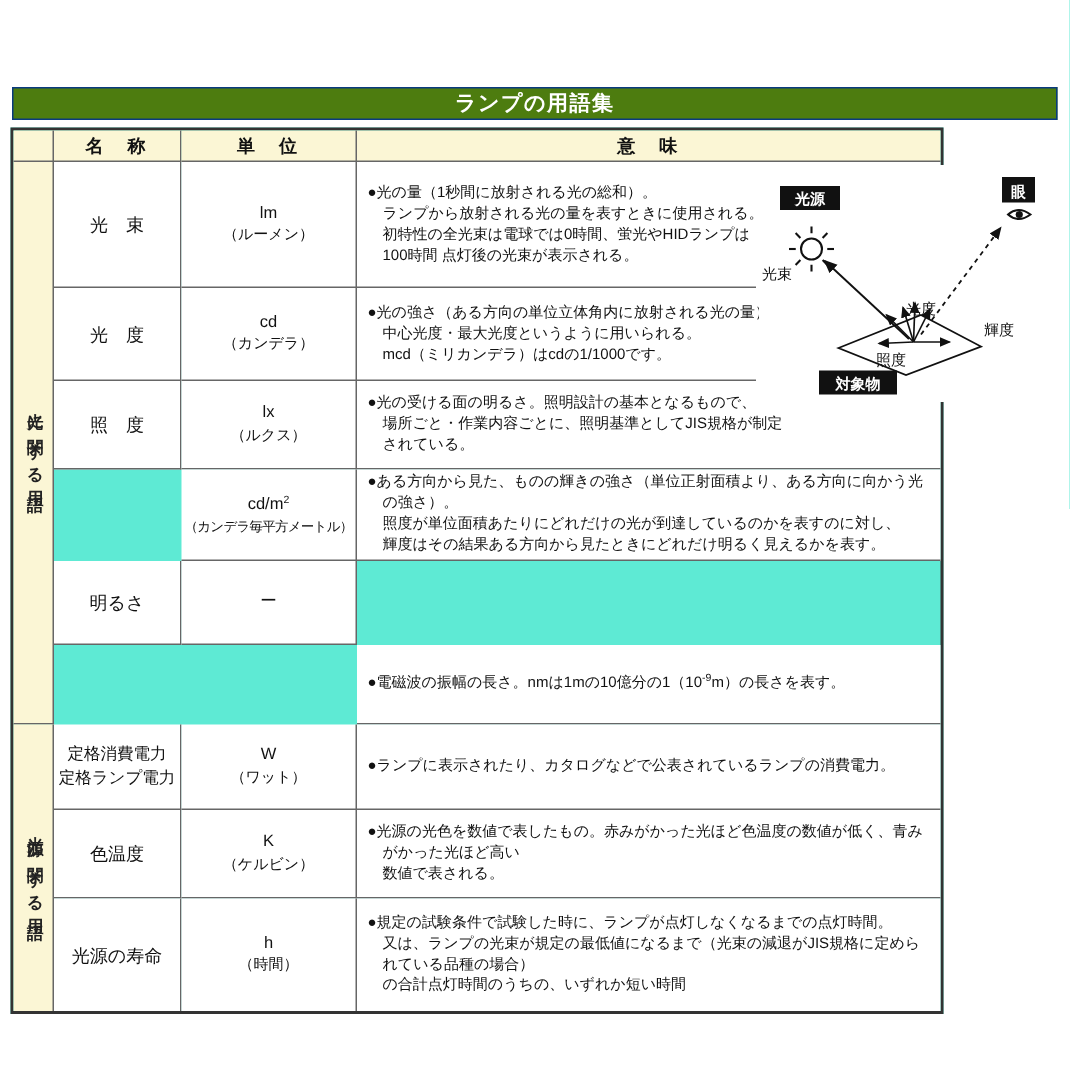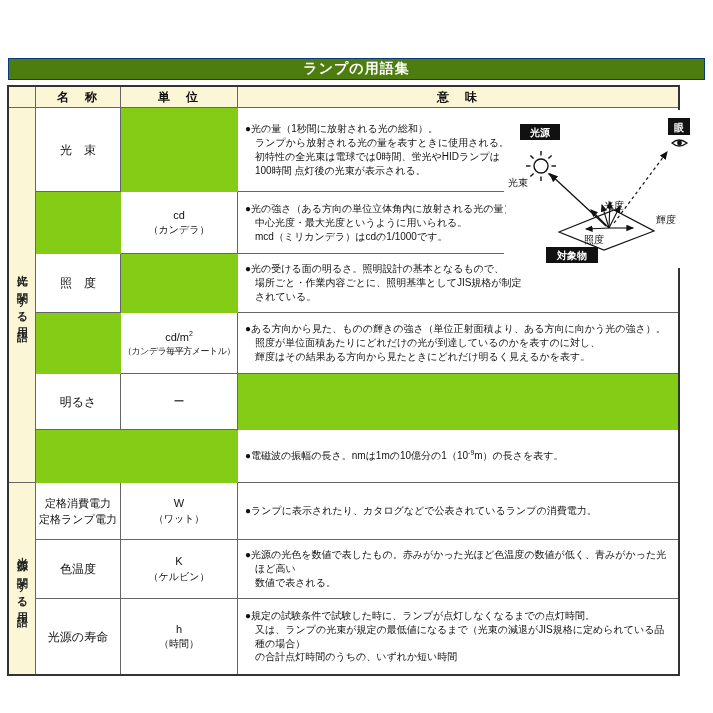--- a/index.html
+++ b/index.html
@@ -8,22 +8,22 @@
     font-family:"Liberation Sans","DejaVu Sans",sans-serif;color:#111;
     overflow:hidden;
   }
   .title-bar{
     position:absolute;left:8px;top:58px;width:697px;height:22px;
     display:flex;align-items:center;justify-content:center;
     border:1px solid #0a3a7e;box-sizing:border-box;
   }
   .title-bar span{color:#fff;font-weight:bold;font-size:14px;letter-spacing:1px;}
   .glossary{
-    position:absolute;left:7px;top:85px;width:673px;
-    border:2px solid #333;box-sizing:border-box;background:#84cc16;
+    position:absolute;left:7px;top:85px;width:622px;
+    border:2px solid #333;box-sizing:border-box;background:#5eead4;
     display:grid;
     grid-template-columns:27px 85px 117px 1fr;
     grid-template-rows:21px 84px 62px 59px 61px 56px 53px 57px 59px 75px;
   }
   .cell{
     border-right:1px solid #666;border-bottom:1px solid #666;
     box-sizing:border-box;display:flex;align-items:center;justify-content:center;
     background:#fff;min-width:0;min-height:0;
   }
   .last-col{border-right:none;}
@@ -71,40 +71,49 @@
   <div class="cell hdr last-col" style="grid-column:4;grid-row:1;">意　味</div>
 
   <div class="cell group-cell" style="grid-column:1;grid-row:2/8;">
     <span class="vtext">光に関する用語</span>
   </div>
   <div class="cell group-cell last-row" style="grid-column:1;grid-row:8/11;">
     <span class="vtext">光源に関する用語</span>
   </div>
 
   <div class="cell name-cell" style="grid-column:2;grid-row:2;">光　束</div>
+  <div class="cell unit-cell" style="grid-column:3;grid-row:2;">
+    <span>lm</span>
+    <span class="unit-reading">（ルーメン）</span>
+  </div>
   <div class="cell meaning-cell last-col no-bottom" style="grid-column:4;grid-row:2;">
     <span class="meaning-text">●光の量（1秒間に放射される光の総和）。
 ランプから放射される光の量を表すときに使用される。
 初特性の全光束は電球では0時間、蛍光やHIDランプは
 100時間 点灯後の光束が表示される。</span>
     <span class="partial-line"></span>
   </div>
 
+  <div class="cell name-cell" style="grid-column:2;grid-row:3;">光　度</div>
   <div class="cell unit-cell" style="grid-column:3;grid-row:3;">
     <span>cd</span>
     <span class="unit-reading">（カンデラ）</span>
   </div>
   <div class="cell meaning-cell last-col no-bottom" style="grid-column:4;grid-row:3;">
     <span class="meaning-text">●光の強さ（ある方向の単位立体角内に放射される光の量）。
 中心光度・最大光度というように用いられる。
 mcd（ミリカンデラ）はcdの1/1000です。</span>
     <span class="partial-line"></span>
   </div>
 
   <div class="cell name-cell" style="grid-column:2;grid-row:4;">照　度</div>
+  <div class="cell unit-cell" style="grid-column:3;grid-row:4;">
+    <span>lx</span>
+    <span class="unit-reading">（ルクス）</span>
+  </div>
   <div class="cell meaning-cell last-col" style="grid-column:4;grid-row:4;">
     <span class="meaning-text">●光の受ける面の明るさ。照明設計の基本となるもので、
 場所ごと・作業内容ごとに、照明基準としてJIS規格が制定
 されている。</span>
   </div>
 
   <div class="cell unit-cell" style="grid-column:3;grid-row:5;">
     <span><span>cd/m</span><sup>2</sup></span>
     <span class="unit-reading tight">（カンデラ毎平方メートル）</span>
   </div>

